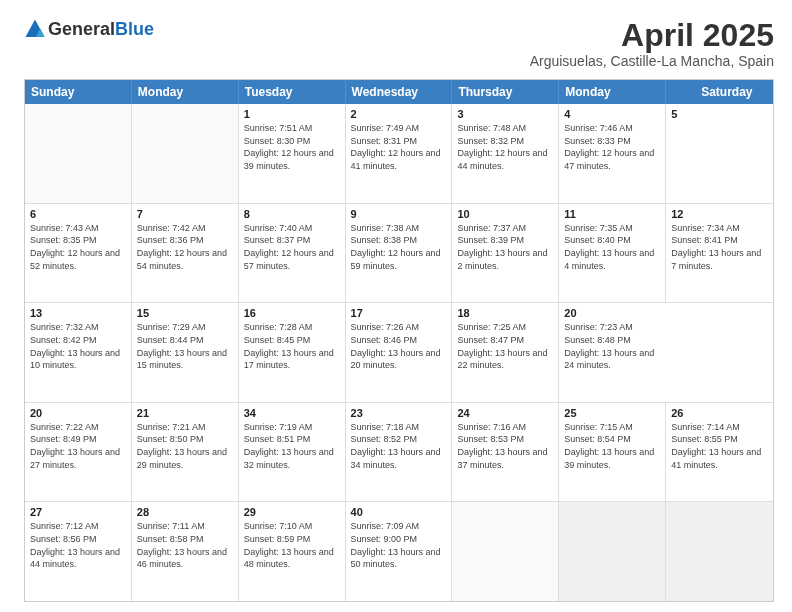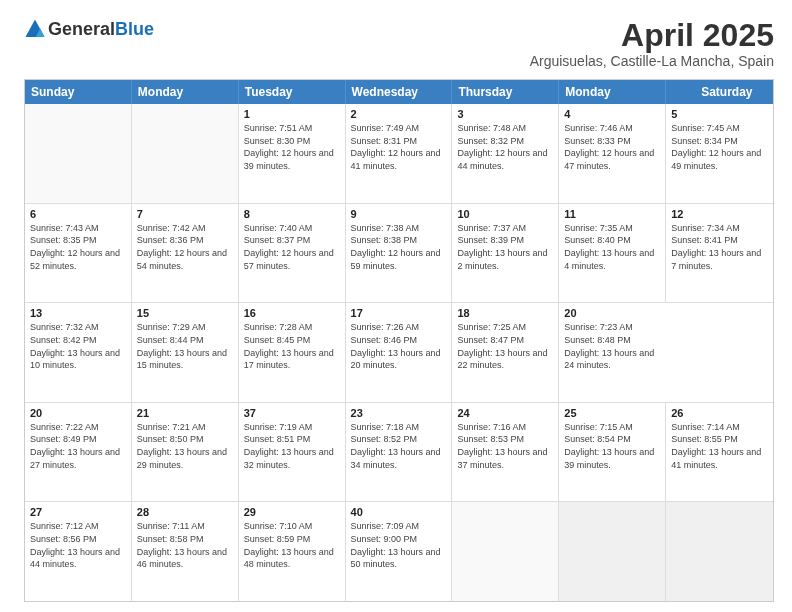--- a/index.html
+++ b/index.html
@@ -156,21 +156,20 @@
           <div class="cal-cell">
             <span class="day-num">3</span>
             <div class="cell-text">Sunrise: 7:48 AM<br>Sunset: 8:32 PM<br>Daylight: 12 hours and 44 minutes.</div>
           </div>
           <div class="cal-cell">
             <span class="day-num">4</span>
             <div class="cell-text">Sunrise: 7:46 AM<br>Sunset: 8:33 PM<br>Daylight: 12 hours and 47 minutes.</div>
           </div>
           <div class="cal-cell">
             <span class="day-num">5</span>
-            <div class="cell-text">Sunrise: 7:45 AM<br>Sunset: 8:34 PM<br>Daylight: 12 hours and 49 minutes.</div>
           </div>
         </div>
         <div class="cal-row">
           <div class="cal-cell">
             <span class="day-num">6</span>
             <div class="cell-text">Sunrise: 7:43 AM<br>Sunset: 8:35 PM<br>Daylight: 12 hours and 52 minutes.</div>
           </div>
           <div class="cal-cell">
             <span class="day-num">7</span>
             <div class="cell-text">Sunrise: 7:42 AM<br>Sunset: 8:36 PM<br>Daylight: 12 hours and 54 minutes.</div>
@@ -225,21 +224,21 @@
         <div class="cal-row">
           <div class="cal-cell">
             <span class="day-num">20</span>
             <div class="cell-text">Sunrise: 7:22 AM<br>Sunset: 8:49 PM<br>Daylight: 13 hours and 27 minutes.</div>
           </div>
           <div class="cal-cell">
             <span class="day-num">21</span>
             <div class="cell-text">Sunrise: 7:21 AM<br>Sunset: 8:50 PM<br>Daylight: 13 hours and 29 minutes.</div>
           </div>
           <div class="cal-cell">
-            <span class="day-num">37</span>
+            <span class="day-num">34</span>
             <div class="cell-text">Sunrise: 7:19 AM<br>Sunset: 8:51 PM<br>Daylight: 13 hours and 32 minutes.</div>
           </div>
           <div class="cal-cell">
             <span class="day-num">23</span>
             <div class="cell-text">Sunrise: 7:18 AM<br>Sunset: 8:52 PM<br>Daylight: 13 hours and 34 minutes.</div>
           </div>
           <div class="cal-cell">
             <span class="day-num">24</span>
             <div class="cell-text">Sunrise: 7:16 AM<br>Sunset: 8:53 PM<br>Daylight: 13 hours and 37 minutes.</div>
           </div>

